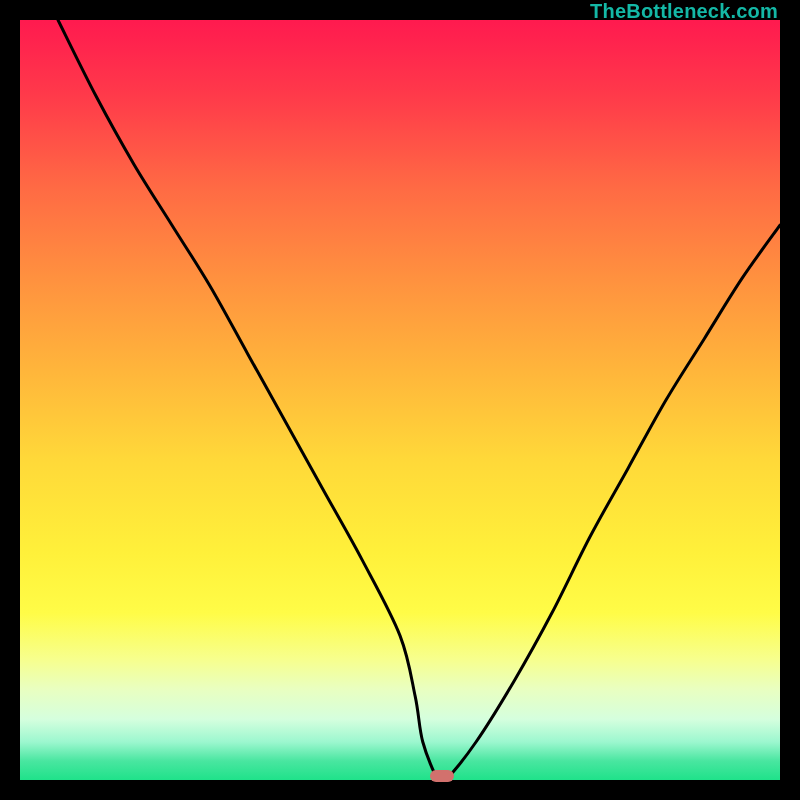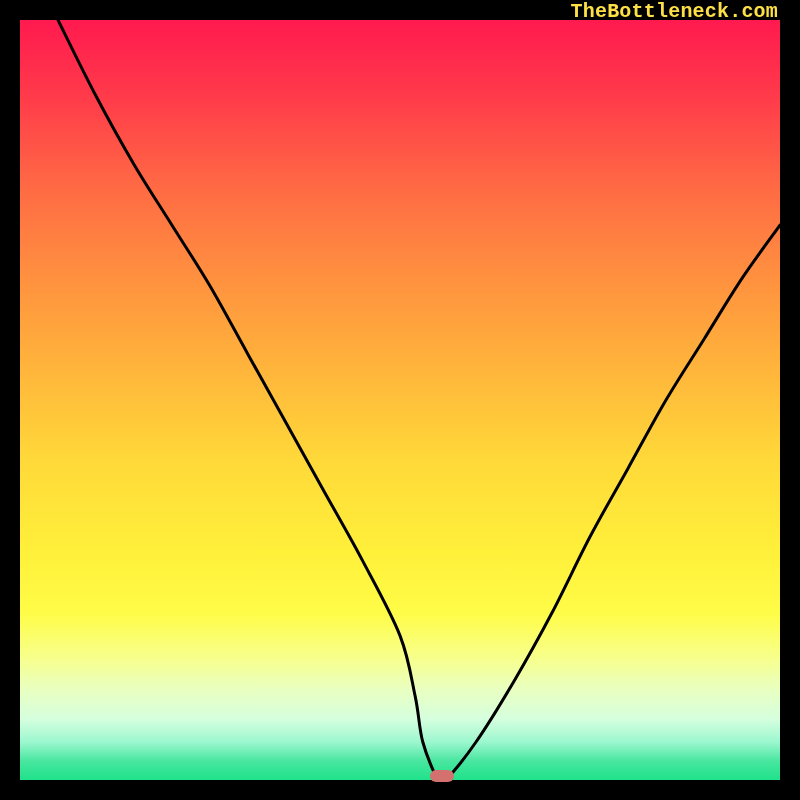--- a/index.html
+++ b/index.html
@@ -30,24 +30,24 @@
       #d5ffde 92%,
       #9cf7cf 95%,
       #49e6a0 97.5%,
       #1fe28a 100%
     );
   }
   .watermark {
     position: absolute;
     top: 0;
     right: 22px;
-    font-family: Liberation Mono, monospace;
+    font-family: Liberation Sans, sans-serif;
     font-weight: 600;
     font-size: 20px;
-    color: #fde047;
+    color: #14b8a6;
     letter-spacing: 0.2px;
     user-select: none;
   }
   svg.curve {
     position: absolute;
     left: 0;
     top: 0;
     width: 760px;
     height: 760px;
   }

